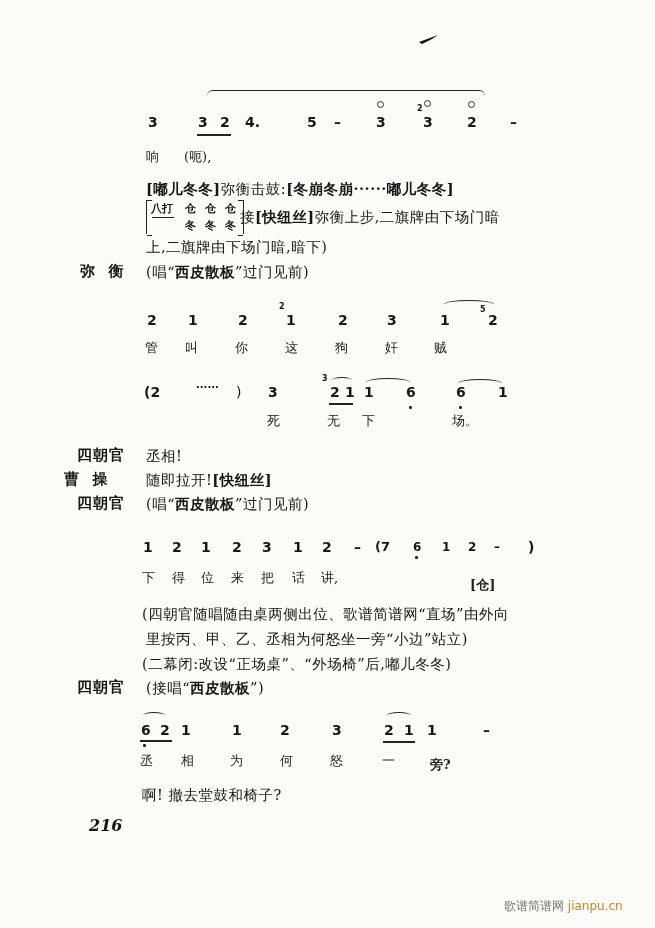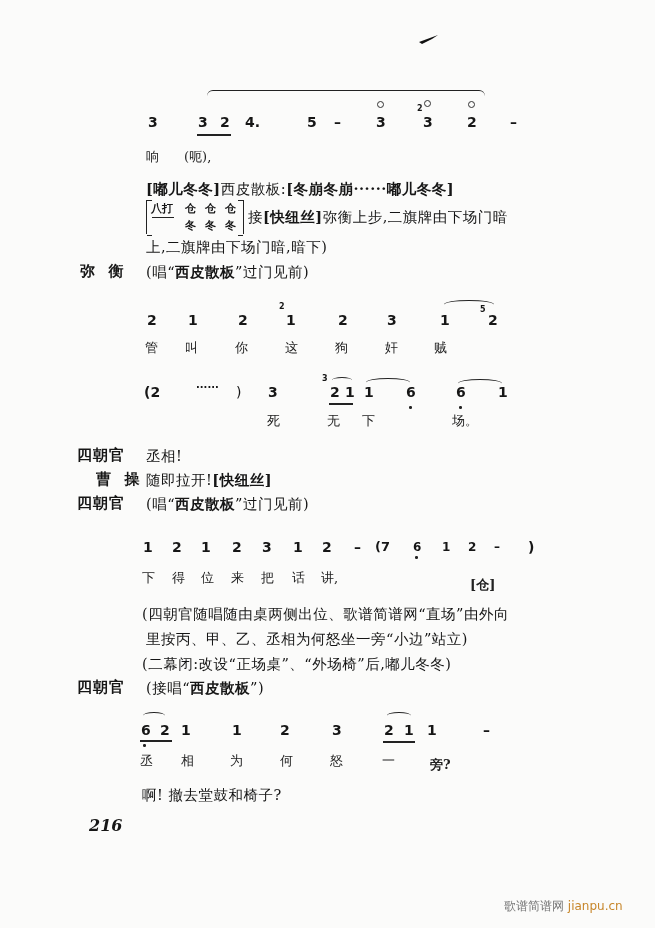--- a/index.html
+++ b/index.html
@@ -50,34 +50,34 @@
   <div class="circ" style="left:424px;top:100px"></div>
   <span class="abs note" style="left:423px;top:114px">3</span>
   <div class="circ" style="left:468px;top:101px"></div>
   <span class="abs note" style="left:467px;top:114px">2</span>
   <span class="abs note" style="left:510px;top:114px">–</span>
   <span class="abs lyric" style="left:146px;top:148px">响</span>
   <span class="abs lyric" style="left:184px;top:148px">(呃),</span>
 </div>
 
 <div class="abs txt" style="left:146px;top:180px">
-  <span class="bold">[嘟儿冬冬]</span><span>西皮散板:</span><span class="bold">[冬崩冬崩······嘟儿冬冬]</span>
+  <span class="bold">[嘟儿冬冬]</span><span>弥衡击鼓:</span><span class="bold">[冬崩冬崩······嘟儿冬冬]</span>
 </div>
 
 <div class="bracket-box" style="left:146px;top:200px;width:96px;height:34px"></div>
 <span class="abs" style="left:151px;top:201px;font-size:11px;font-weight:bold">八打</span>
 <div class="uline" style="left:152px;top:217px;width:22px;height:1px"></div>
 <span class="abs" style="left:185px;top:201px;font-size:11px;font-weight:bold">仓</span>
 <span class="abs" style="left:205px;top:201px;font-size:11px;font-weight:bold">仓</span>
 <span class="abs" style="left:225px;top:201px;font-size:11px;font-weight:bold">仓</span>
 <span class="abs" style="left:185px;top:218px;font-size:11px;font-weight:bold">冬</span>
 <span class="abs" style="left:205px;top:218px;font-size:11px;font-weight:bold">冬</span>
 <span class="abs" style="left:225px;top:218px;font-size:11px;font-weight:bold">冬</span>
 
-<div class="abs txt" style="left:248px;top:208px">
+<div class="abs txt" style="left:240px;top:208px">
   <span>接</span><span class="bold">[快纽丝]</span><span>弥衡上步,二旗牌由下场门暗</span>
 </div>
 <div class="abs txt" style="left:146px;top:238px">上,二旗牌由下场门暗,暗下)</div>
 
 <div>
   <span class="abs speaker" style="left:80px;top:262px;white-space:pre">弥  衡</span>
   <span class="abs txt" style="left:146px;top:263px"><span>(唱“</span><span class="bold">西皮散板</span><span>”过门见前)</span></span>
 </div>
 
 <div>
@@ -123,21 +123,21 @@
   <span class="abs lyric" style="left:327px;top:412px">无</span>
   <span class="abs lyric" style="left:362px;top:412px">下</span>
   <span class="abs lyric" style="left:452px;top:412px">场。</span>
 </div>
 
 <div>
   <span class="abs speaker" style="left:77px;top:446px">四朝官</span>
   <span class="abs txt" style="left:146px;top:447px">丞相!</span>
 </div>
 <div>
-  <span class="abs speaker" style="left:96px;top:470px;white-space:pre">曹  操</span>
+  <span class="abs speaker" style="left:64px;top:470px;white-space:pre">曹  操</span>
   <span class="abs txt" style="left:146px;top:471px"><span>随即拉开!</span><span class="bold">[快纽丝]</span></span>
 </div>
 <div>
   <span class="abs speaker" style="left:77px;top:494px">四朝官</span>
   <span class="abs txt" style="left:146px;top:495px"><span>(唱“</span><span class="bold">西皮散板</span><span>”过门见前)</span></span>
 </div>
 
 <div>
   <span class="abs note" style="left:143px;top:539px">1</span>
   <span class="abs note" style="left:172px;top:539px">2</span>

